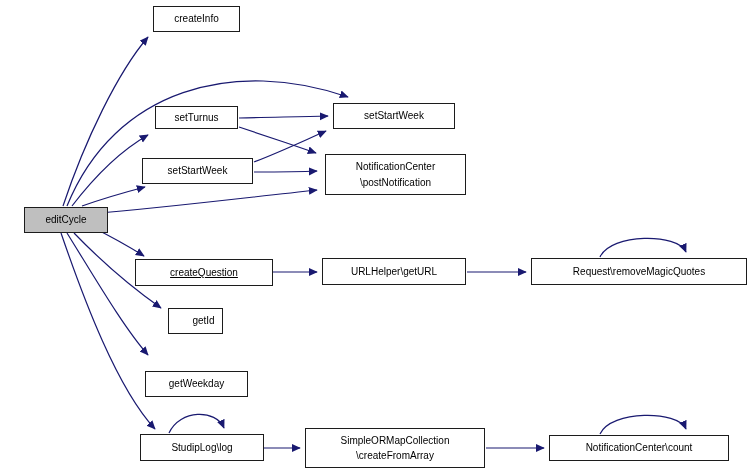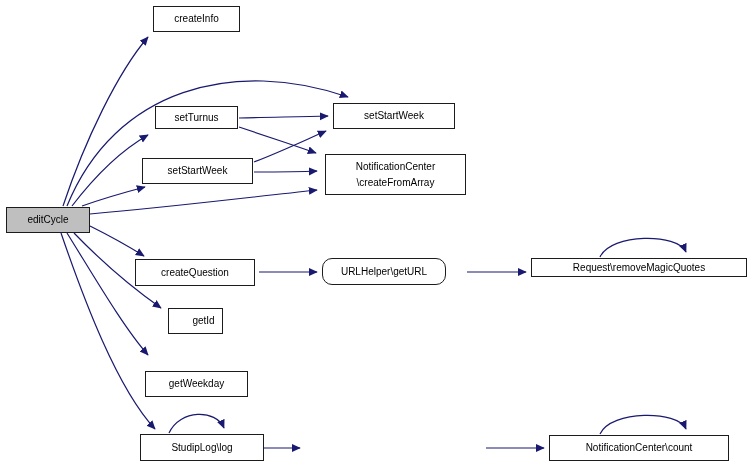--- a/index.html
+++ b/index.html
@@ -44,20 +44,21 @@
     display: flex;
     align-items: center;
     justify-content: center;
     text-align: center;
     white-space: pre-line;
     cursor: pointer;
   }
   .node.root {
     background: var(--rootFill);
     border-width: 1.5px;
+    margin-left: 18px;
   }
 </style>
 </head>
 <body>
 
 <div class="canvas">
 
   <svg class="edges" viewBox="0 0 752 474">
     <defs>
       <marker id="arrow" markerWidth="10" markerHeight="9" refX="8.2" refY="4" orient="auto" markerUnits="userSpaceOnUse">
@@ -90,30 +91,32 @@
 
   <div class="node" style="left:153px; top:6px; width:87px; height:26px;">createInfo</div>
 
   <div class="node" style="left:155px; top:106px; width:83px; height:23px;">setTurnus</div>
 
   <div class="node" style="left:333px; top:103px; width:122px; height:26px;">setStartWeek</div>
 
   <div class="node" style="left:142px; top:158px; width:111px; height:26px;">setStartWeek</div>
 
   <div class="node" style="left:325px; top:154px; width:141px; height:41px;">NotificationCenter
-\createFromArray</div>
+\postNotification</div>
 
-  <div class="node" style="left:135px; top:259px; width:120px; height:27px;">createQuestion</div>
+  <div class="node" style="left:135px; top:259px; width:138px; height:27px;text-decoration:underline;">createQuestion</div>
 
-  <div class="node" style="left:322px; top:258px; width:124px; height:27px;border-radius:10px;">URLHelper\getURL</div>
+  <div class="node" style="left:322px; top:258px; width:144px; height:27px;">URLHelper\getURL</div>
 
-  <div class="node" style="left:531px; top:258px; width:216px; height:19px;">Request\removeMagicQuotes</div>
+  <div class="node" style="left:531px; top:258px; width:216px; height:27px;">Request\removeMagicQuotes</div>
 
   <div class="node" style="left:168px; top:308px; width:55px; height:26px;padding-left:16px;">getId</div>
 
   <div class="node" style="left:145px; top:359px; width:103px; height:26px;margin-top:12px;">getWeekday</div>
 
   <div class="node" style="left:140px; top:434px; width:124px; height:27px;">StudipLog\log</div>
 
+  <div class="node" style="left:305px; top:428px; width:180px; height:40px;">SimpleORMapCollection
+\createFromArray</div>
 
   <div class="node" style="left:549px; top:435px; width:180px; height:26px;">NotificationCenter\count</div>
 
 </div>
 
 </body></html>

